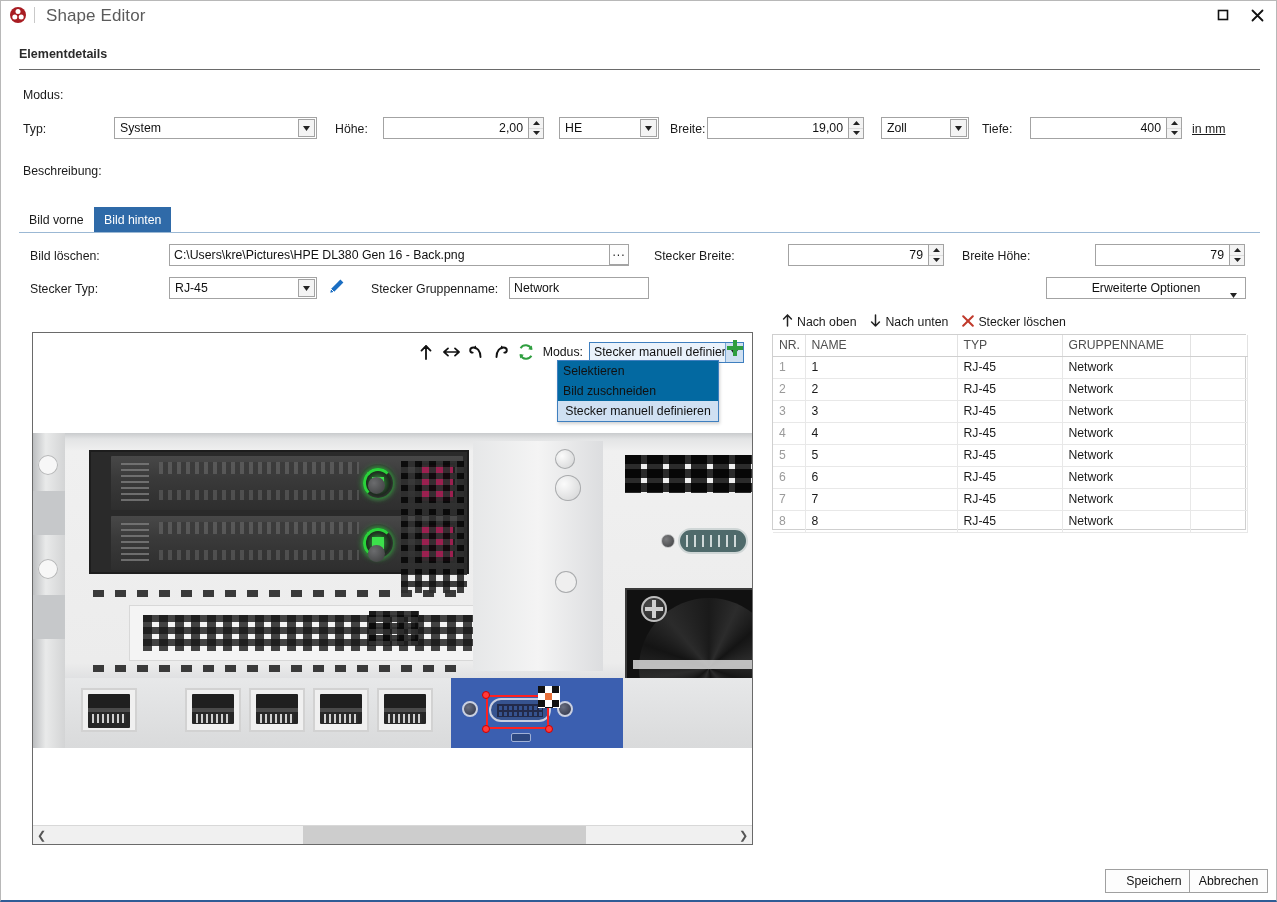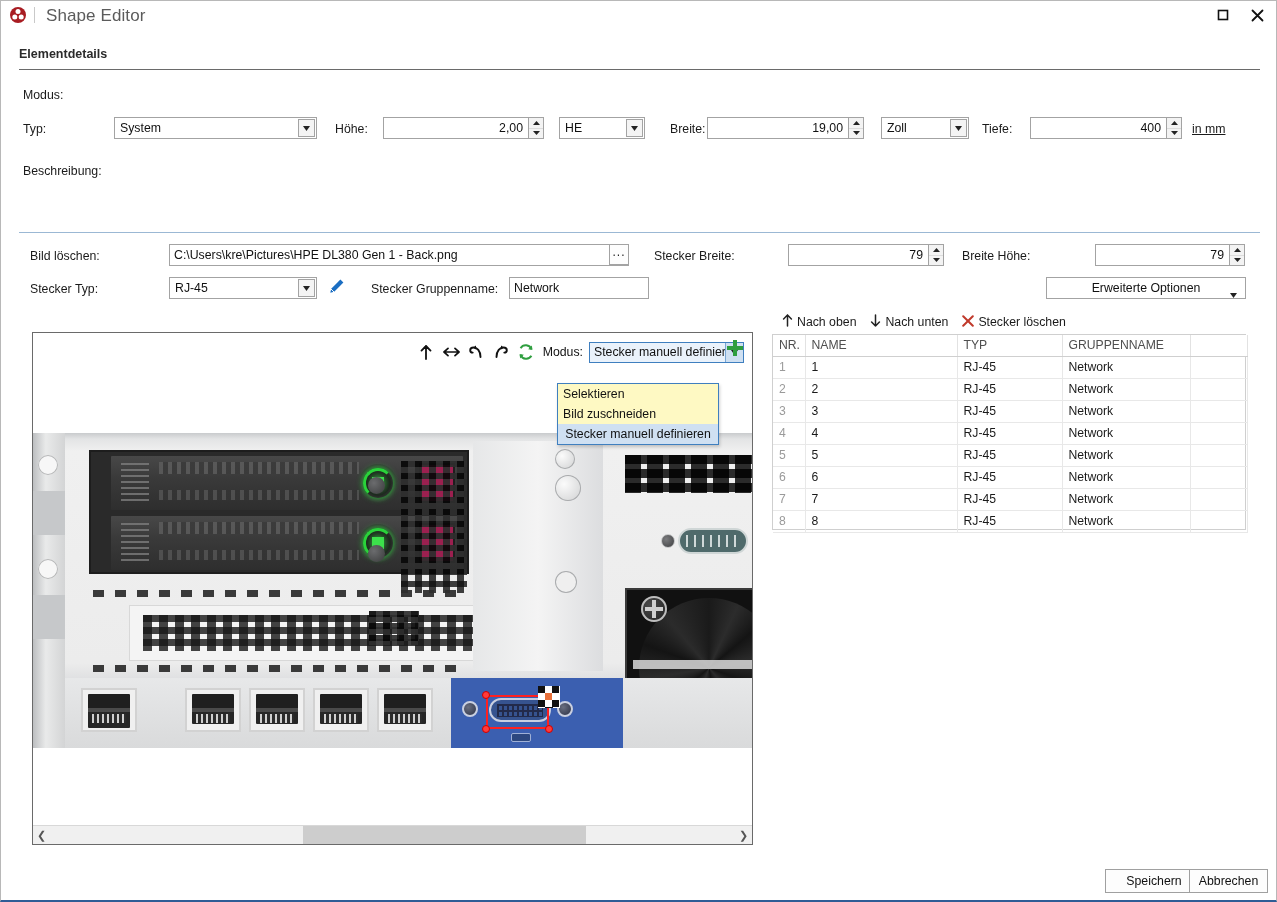--- a/index.html
+++ b/index.html
@@ -217,24 +217,24 @@
     line-height: 19px;
     white-space: nowrap; overflow: hidden;
   }
   #modus-combo .arrowbox {
     position: absolute; right: 0px; top: 0px; bottom: 0px;
     width: 18px; background: #cfe0f2;
     border-left: 1px solid #7aa7d4;
     display: flex; align-items: center; justify-content: center;
   }
   #modus-list {
-    position: absolute; left: 556px; top: 382px;
+    position: absolute; left: 556px; top: 359px;
     width: 162px;
     border: 1px solid #3f7fbf;
-    background: #fef9c3;
+    background: #0369a1;
     z-index: 40;
     box-shadow: 1px 2px 3px rgba(0,0,0,.18);
   }
   #modus-list .item {
     font-size: 12.3px; color: #111;
     padding: 2px 5px; line-height: 16px;
   }
   #modus-list .item.sel { background: #cfe0f2; text-align: center; }
   #plus-btn {
     position: absolute; left: 724px; top: 339px;
@@ -603,21 +603,21 @@
         <svg width="7" height="4" viewBox="0 0 7 4">
           <path d="M3.5 0 L7 4 L0 4 Z" fill="#222"></path>
         </svg>
       </div>
     <div class="half">
         <svg width="7" height="4" viewBox="0 0 7 4">
           <path d="M0 0 L7 0 L3.5 4 Z" fill="#222"></path>
         </svg>
       </div>
   </div>
-  <div class="combo" style="left:558px; top:116px; width:86px; height:22px;">
+  <div class="combo" style="left:558px; top:116px; width:100px; height:22px;">
     <span>HE</span>
     <span class="arrowbox">
       <svg width="7" height="5" viewBox="0 0 7 5">
           <path d="M0 0 L7 0 L3.5 5 Z" fill="#222"></path>
         </svg>
     </span>
   </div>
 
   <div class="lbl" style="left:669px; top:121px;">Breite:</div>
   <div class="numbox" style="left:706px; top:116px; width:142px; height:22px;">19,00</div>
@@ -653,24 +653,32 @@
     <div class="half">
         <svg width="7" height="4" viewBox="0 0 7 4">
           <path d="M0 0 L7 0 L3.5 4 Z" fill="#222"></path>
         </svg>
       </div>
   </div>
   <div class="lbl" style="left:1191px; top:121px;text-decoration:underline;">in mm</div>
 
   <div class="lbl" style="left:22px; top:163px;">Beschreibung:</div>
 
+  <div id="tabstrip">
+    <div class="tab" style="left:0;">
+      <span>Bild vorne</span>
+    </div>
+    <div class="tab active" style="left:75px;">
+      <span>Bild hinten</span>
+    </div>
+  </div>
   <div id="tab-underline"></div>
 
   <div class="lbl" style="left:29px; top:248px;">Bild löschen:</div>
-  <div class="txtbox" style="left:168px; top:243px; width:460px; height:22px;">C:\Users\kre\Pictures\HPE DL380 Gen 1 - Back.png</div>
+  <div class="txtbox" style="left:168px; top:243px; width:460px; height:22px;">C:\Users\kre\Pictures\HPE DL380 Gen 16 - Back.png</div>
   <div id="browse-btn">...</div>
 
   <div class="lbl" style="left:653px; top:248px;">Stecker Breite:</div>
   <div class="numbox" style="left:787px; top:243px; width:141px; height:22px;">79</div>
   <div class="spin" style="left:928px; top:243px; height:22px;">
     <div class="half">
         <svg width="7" height="4" viewBox="0 0 7 4">
           <path d="M3.5 0 L7 4 L0 4 Z" fill="#222"></path>
         </svg>
       </div>

